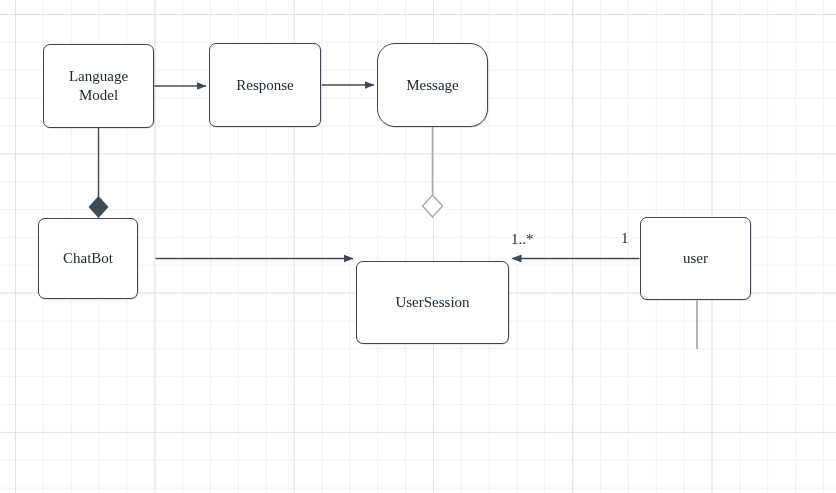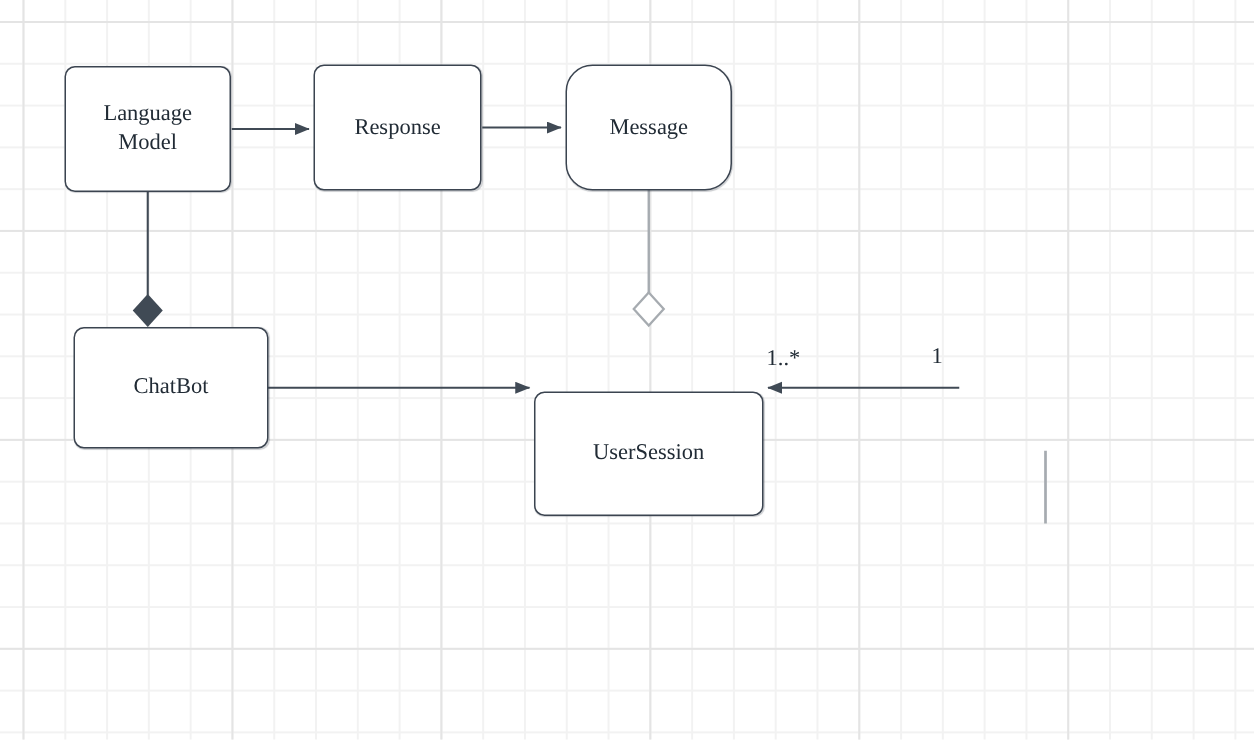--- a/index.html
+++ b/index.html
@@ -102,27 +102,30 @@
   </div>
 
   <div class="node" style="left:209px; top:43px; width:112px; height:84px;">
     <span class="node-label">Response</span>
   </div>
 
   <div class="node" style="left:377px; top:43px; width:111px; height:84px;border-radius:18px;">
     <span class="node-label">Message</span>
   </div>
 
-  <div class="node" style="left:49px; top:218px; width:130px; height:81px;">
+  <div class="node" style="left:38px; top:218px; width:100px; height:81px;">
     <span class="node-label">ChatBot</span>
   </div>
 
   <div class="node" style="left:356px; top:217px; width:153px; height:83px;margin-top:44px;">
     <span class="node-label">UserSession</span>
   </div>
 
+  <div class="node" style="left:640px; top:217px; width:111px; height:83px;">
+    <span class="node-label">user</span>
+  </div>
 
 
   <div class="edge-label" style="left:511px; top:232px;">1..*</div>
 
   <div class="edge-label" style="left:621px; top:231px;">1</div>
 
 </div>
 
 </body></html>

